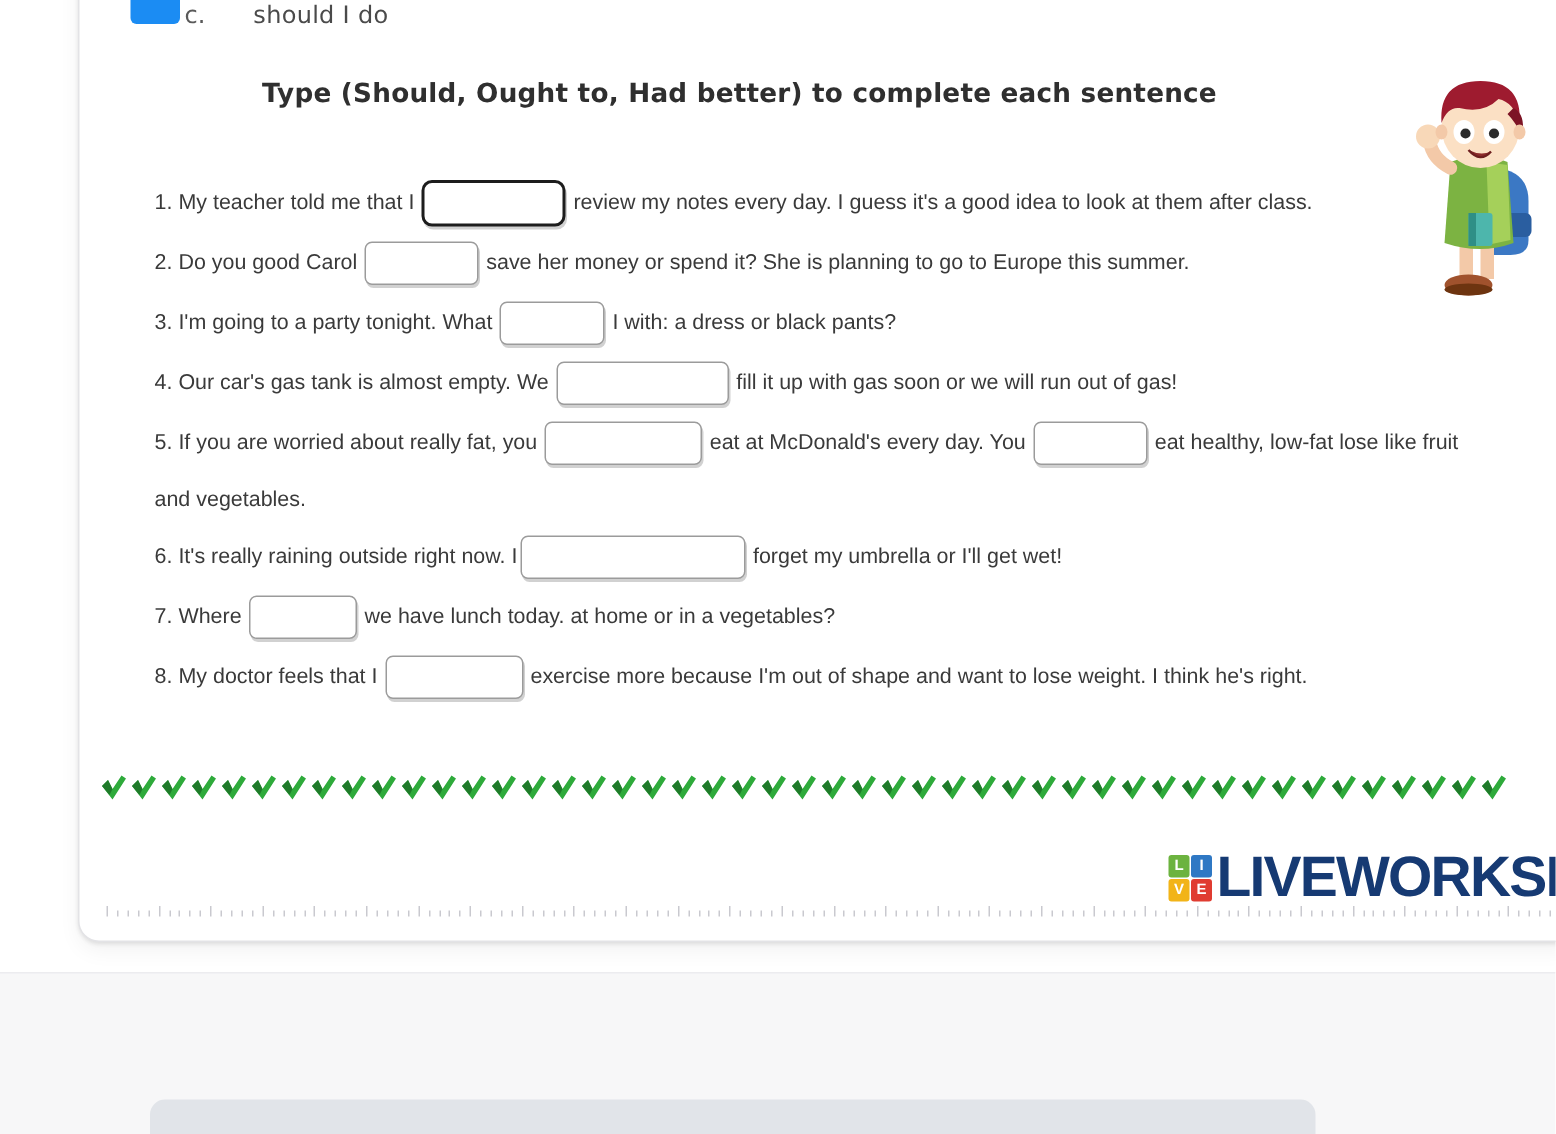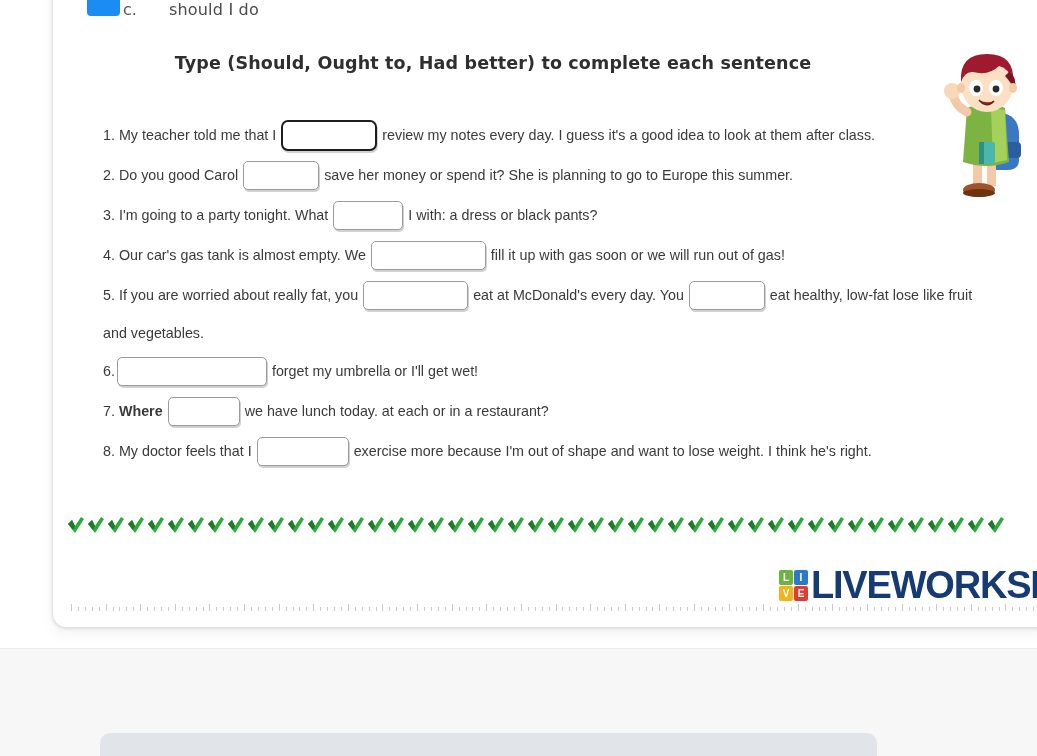--- a/index.html
+++ b/index.html
@@ -264,29 +264,30 @@
           <input class="fib" style="width: 105px;" value="">
           <span class="txt">eat at McDonald's every day. You</span>
           <input class="fib" style="width: 76px;" value="">
           <span class="txt">eat healthy, low-fat lose like fruit</span>
         </div>
 
         <div class="cont-line" style="padding-left:50px;">and vegetables.</div>
 
         <div class="q-line" style="padding-left:50px;">
           <span class="txt">6.</span>
+          <span class="txt" style="margin-left:4px;">It's really raining outside right now. I</span>
           <input class="fib" style="width: 150px; margin-left: 2px;" value="">
           <span class="txt">forget my umbrella or I'll get wet!</span>
         </div>
 
         <div class="q-line" style="padding-left:50px;">
           <span class="txt">7.</span>
-          <span class="txt" style="margin-left:4px;font-weight:bold;">Where</span>
+          <span class="txt" style="margin-left:4px;">Where</span>
           <input class="fib" style="width: 72px;" value="">
-          <span class="txt">we have lunch today. at each or in a restaurant?</span>
+          <span class="txt">we have lunch today. at home or in a vegetables?</span>
         </div>
 
         <div class="q-line" style="padding-left:50px;">
           <span class="txt">8.</span>
           <span class="txt" style="margin-left:4px;">My doctor feels that I</span>
           <input class="fib" style="width: 92px;" value="">
           <span class="txt">exercise more because I'm out of shape and want to lose weight. I think he's right.</span>
         </div>
       </div>
 

